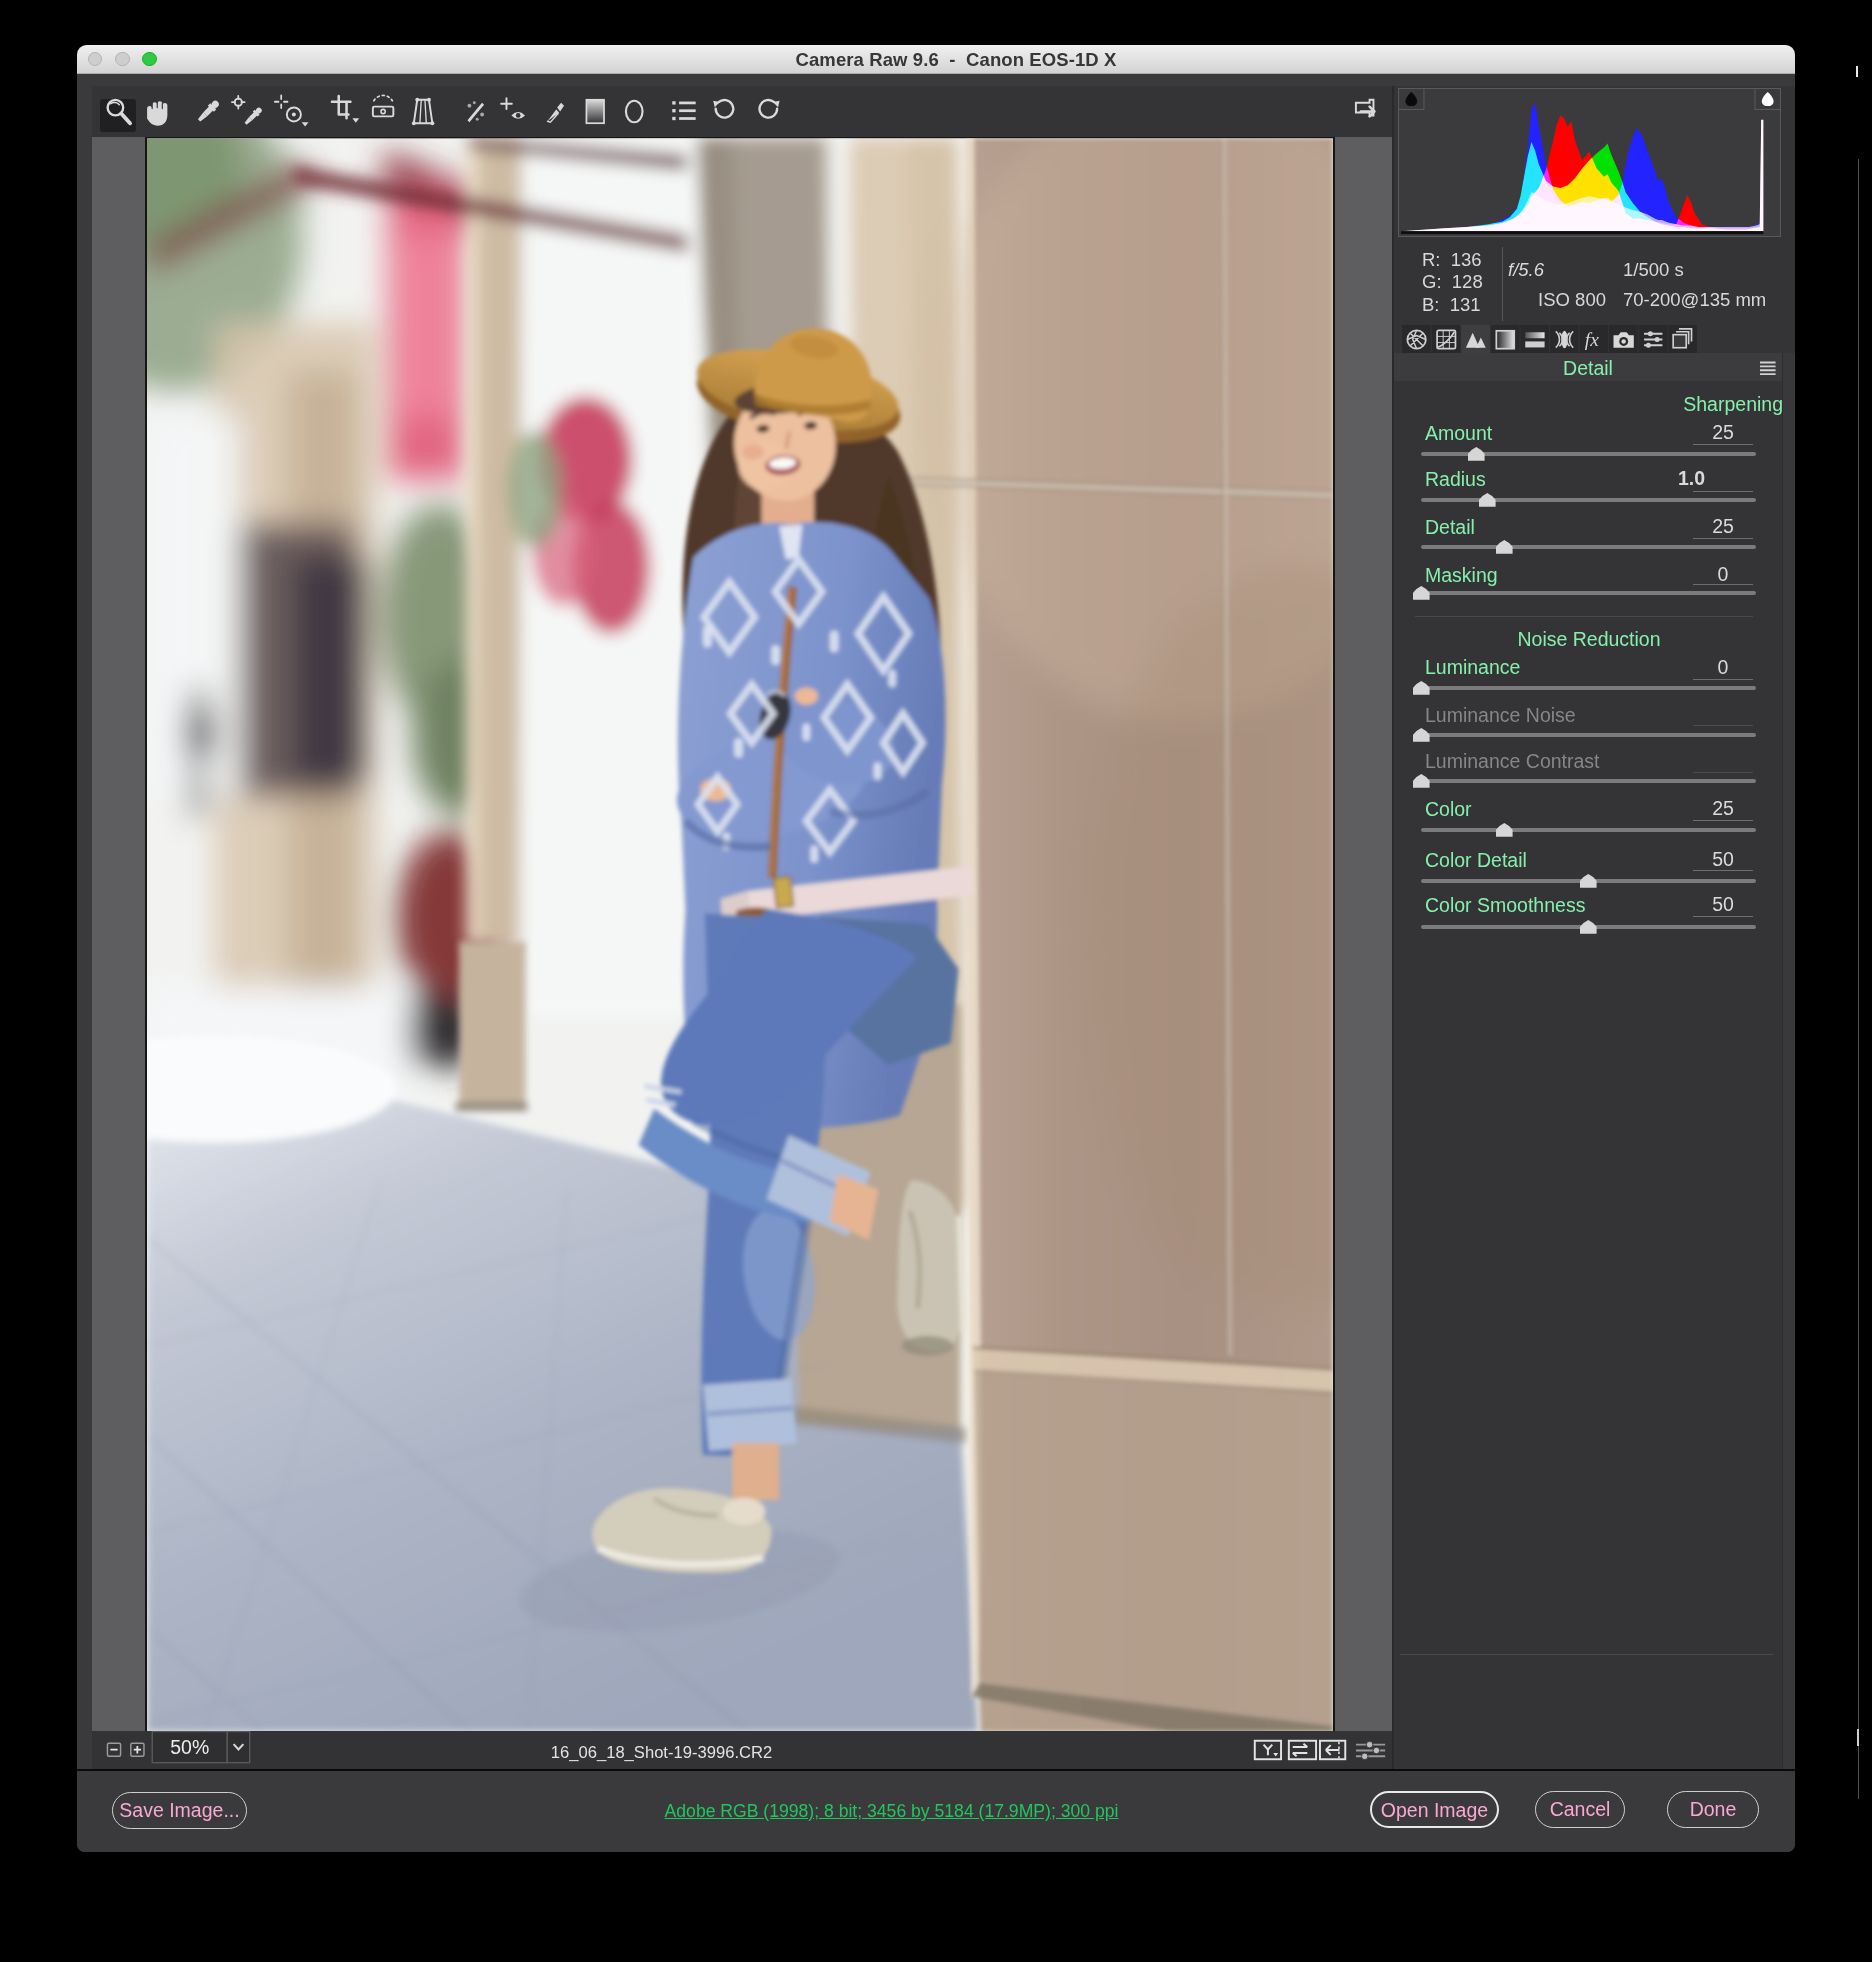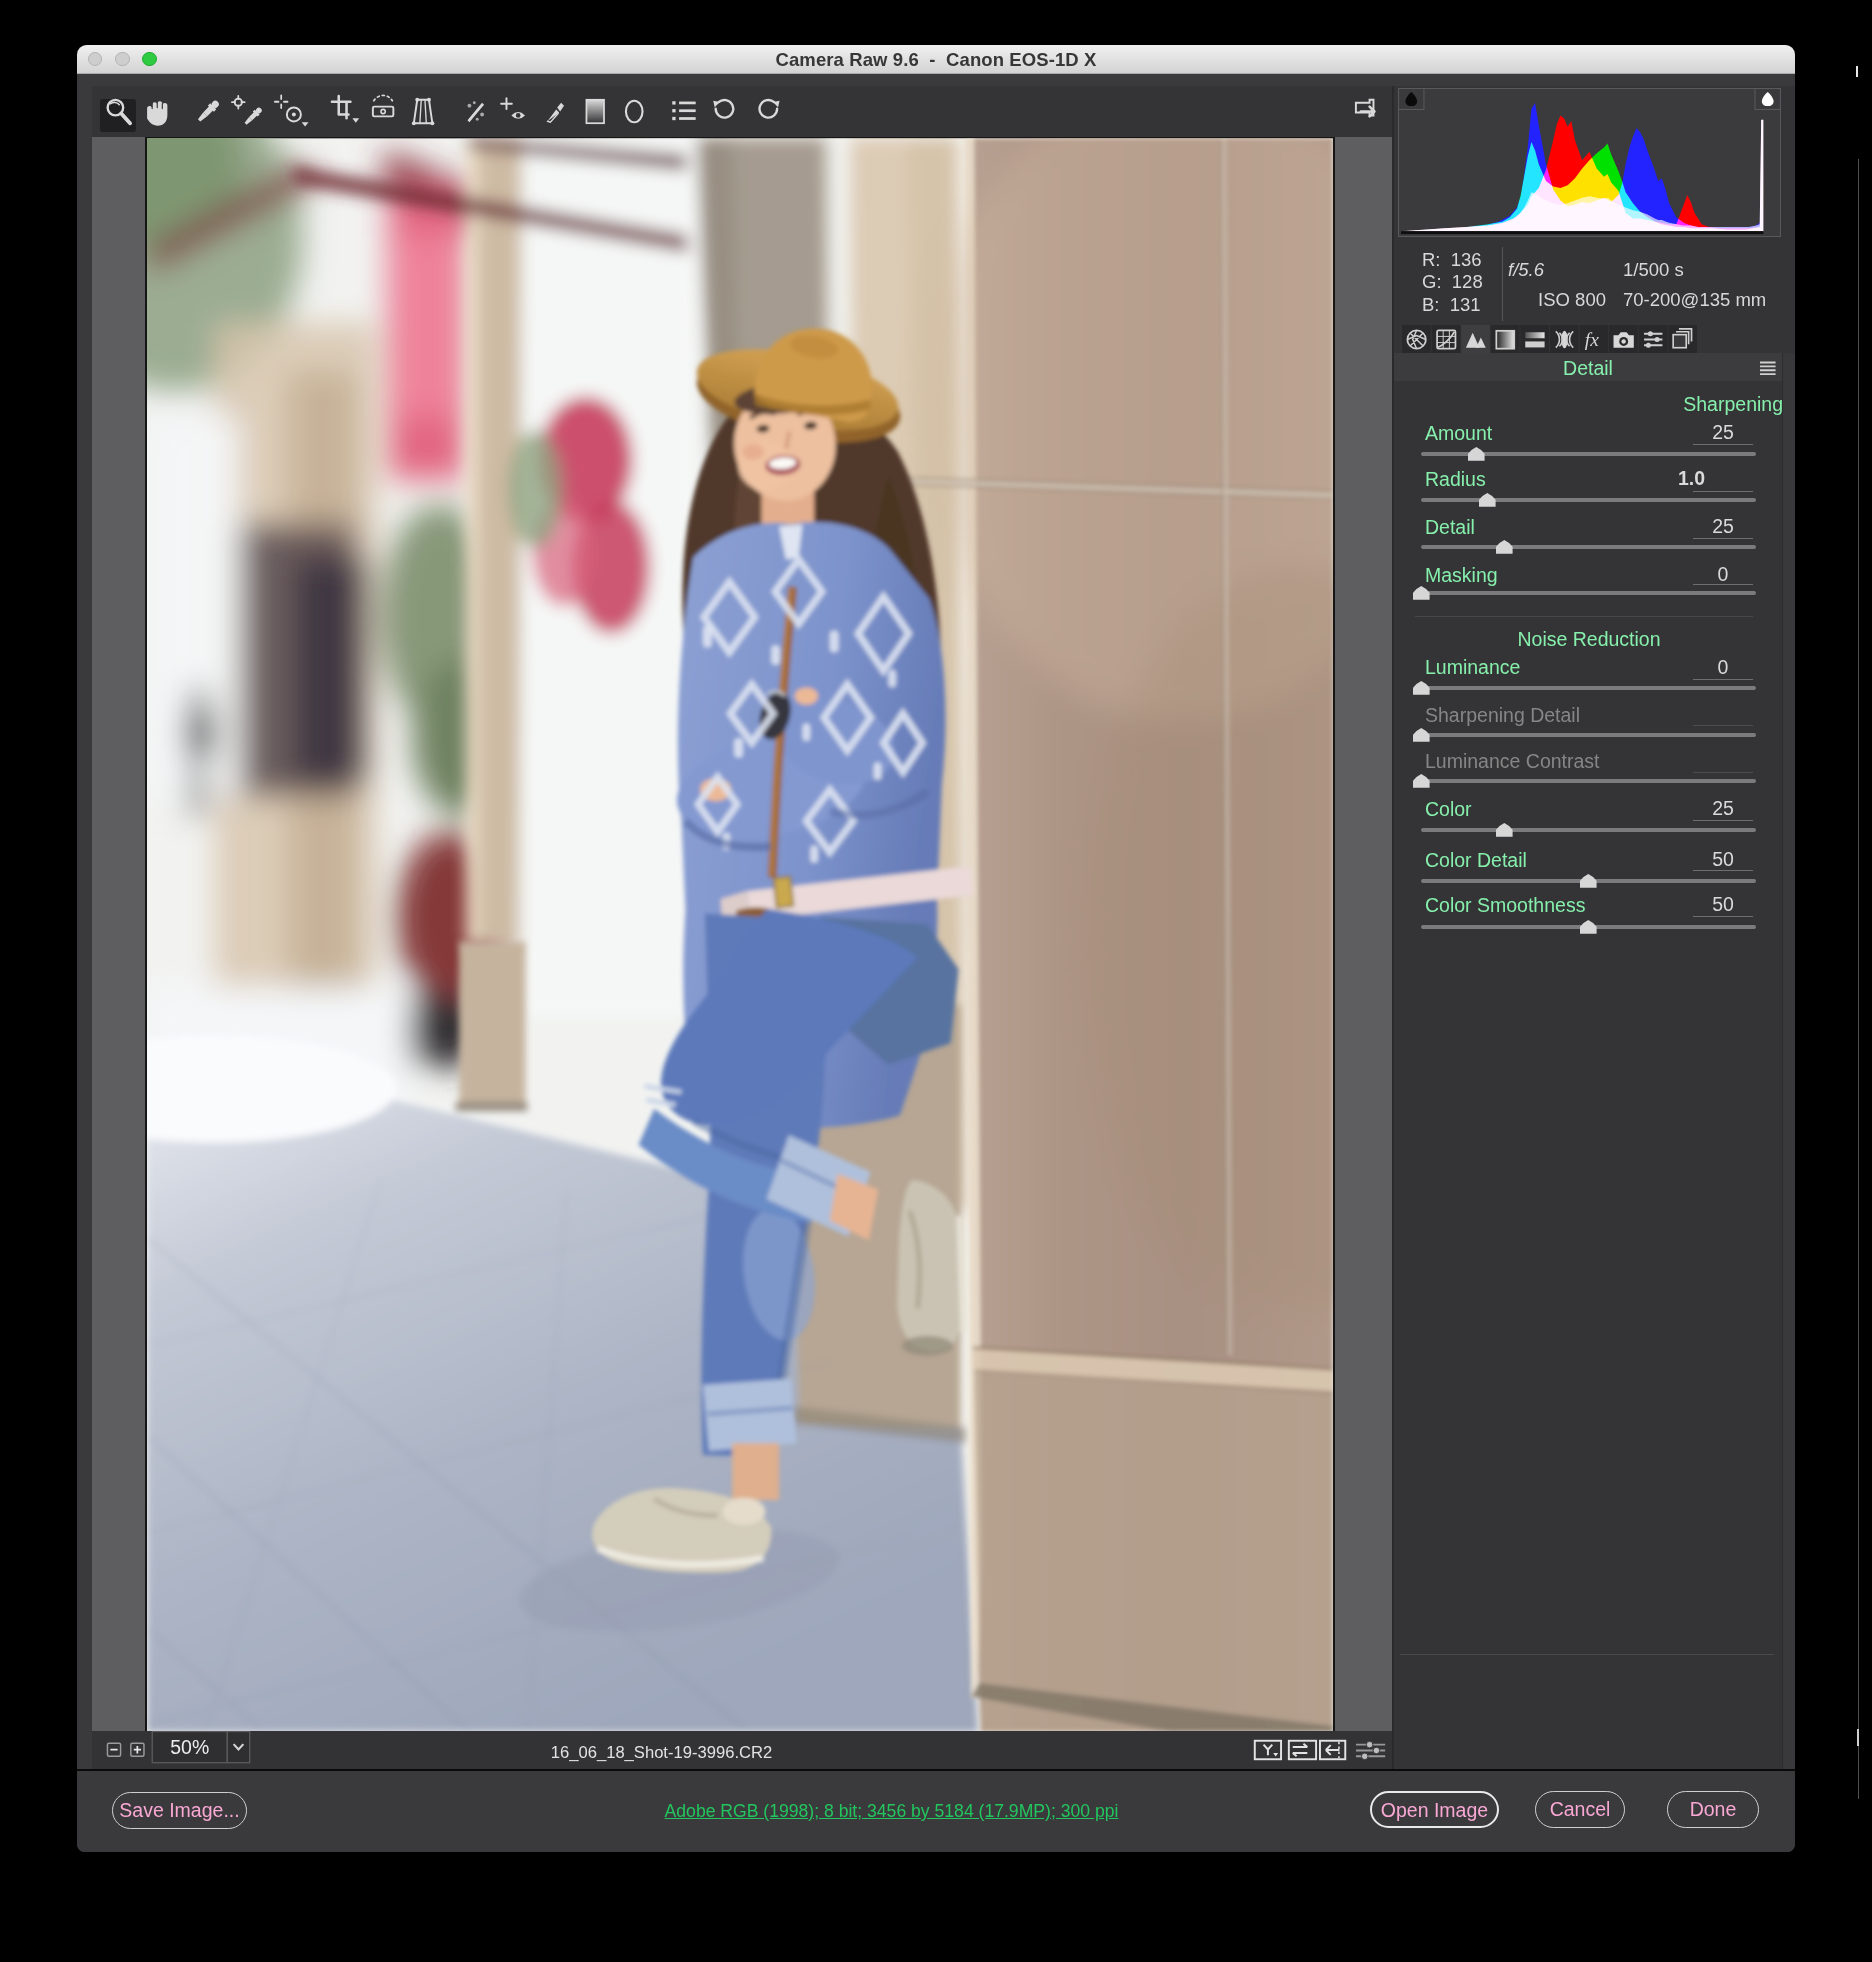--- a/index.html
+++ b/index.html
@@ -1,19 +1,19 @@
 <!DOCTYPE html>
 <html><head>
 <meta charset="utf-8">
 <style>
   html,body{margin:0;padding:0;background:#000;width:1872px;height:1962px;overflow:hidden;}
   *{box-sizing:border-box;}
   body{font-family:"Liberation Sans",sans-serif;}
   .abs{position:absolute;}
-  .win{left:77px;top:45px;width:1718px;height:1807px;background:#3a3a3c;border-radius:9.8px 9.8px 7.8px 7.8px;overflow:hidden;}
+  .win{left:77px;top:45px;width:1718px;height:1807px;background:#3a3a3c;border-radius:9.8px 9.8px 7.8px 7.8px;overflow:hidden;padding-left:20px;}
   .titlebar{left:0;top:0;width:1718px;height:29px;background:linear-gradient(#f0f0f0,#d3d3d3);border-bottom:1px solid #ababab;}
   .ttxt{width:100%;text-align:center;top:3.9px;font-size:18.5px;color:#373737;font-weight:600;letter-spacing:0.1px;}
   .tl{width:14.6px;height:14.6px;border-radius:50%;top:6.8px;}
   .toolbar{left:14.6px;top:41px;width:1300px;height:51px;background:#343436;}
   .selbox{left:23.4px;top:54px;width:36px;height:33px;background:#202022;border-radius:2.9px;}
   .canvas{left:14.6px;top:92px;width:1300px;height:1639px;background:#5e5e60;}
   .zoomstrip{left:14.6px;top:1686px;width:1300px;height:38px;background:#333335;}
   .blackline{left:0;top:1724px;width:1718px;height:2px;background:#0a0a0a;}
   .botbar{left:0;top:1726px;width:1718px;height:81px;background:#3a3a3c;}
   .rpanel{left:1315px;top:41px;width:404px;height:1683px;background:#343436;border-left:2px solid #2a2a2c;}
@@ -488,21 +488,21 @@
   <div class="abs" style="left:1338px;top:571px;width:338px;height:1px;background:#48484a;"></div>
 
   <div class="abs lbl" style="left:1318px;top:583px;width:388px;text-align:center;">Noise Reduction</div>
 
   <div class="abs lbl" style="left:1348px;top:611px;">Luminance</div>
   <div class="abs val" style="left:1601px;top:611px;width:90px;text-align:center;">0</div>
   <div class="abs vline" style="top:634px;"></div>
   <div class="abs track" style="top:641px;"></div>
   <div class="abs knob" style="left:1336px;top:636px;"></div>
 
-  <div class="abs lbl dim" style="left:1348px;top:659px;">Sharpening Detail</div>
+  <div class="abs lbl dim" style="left:1348px;top:659px;">Luminance Noise</div>
   <div class="abs vline dimu" style="top:680px;"></div>
   <div class="abs track" style="top:688px;"></div>
   <div class="abs knob" style="left:1336px;top:683px;"></div>
 
   <div class="abs lbl dim" style="left:1348px;top:705px;">Luminance Contrast</div>
   <div class="abs vline dimu" style="top:727px;"></div>
   <div class="abs track" style="top:734px;"></div>
   <div class="abs knob" style="left:1336px;top:729px;"></div>
 
   <div class="abs lbl" style="left:1348px;top:753px;">Color</div>

